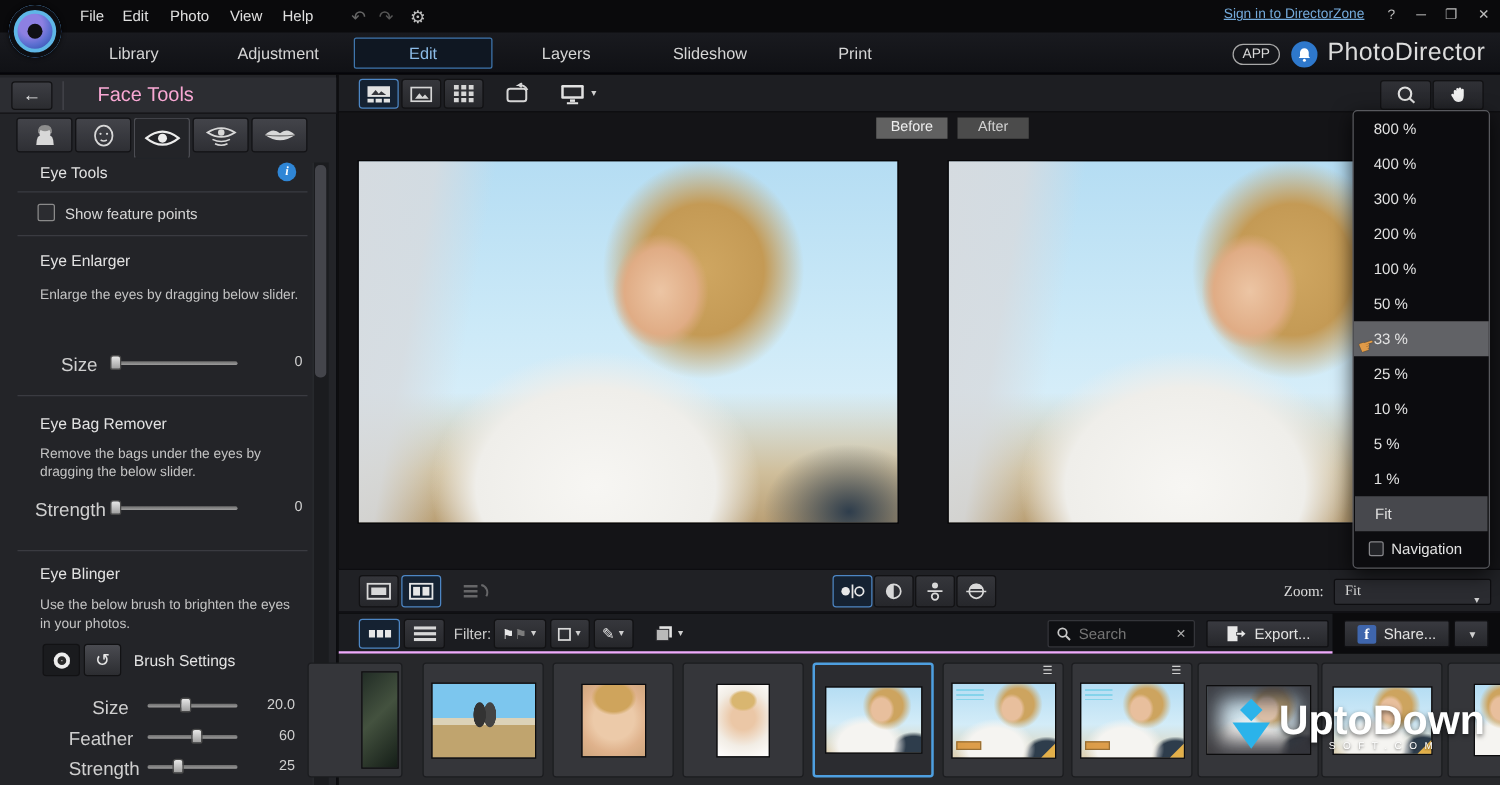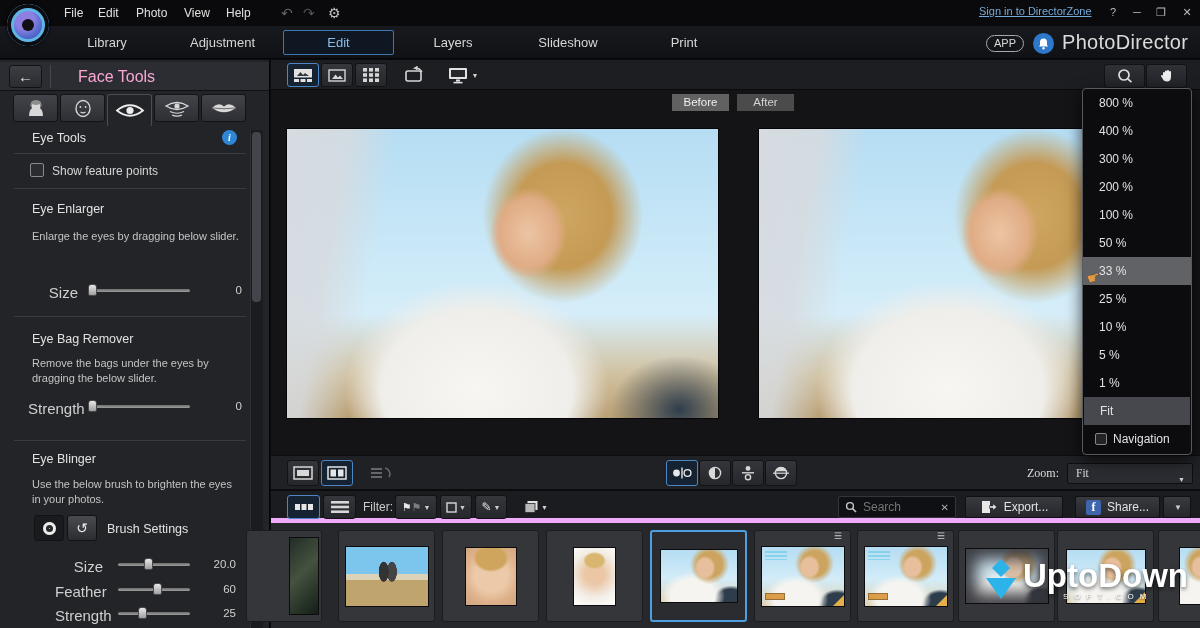--- a/index.html
+++ b/index.html
@@ -69,42 +69,42 @@
   .scroll-arrow { position:absolute; left:251px; width:12px; font-size:8px; color:#c0c0c0; text-align:center; }
 
   
   .main-toolbar { position:absolute; left:271px; top:60px; width:929px; height:30px; background:#1d1e22; border-bottom:1px solid #0a0a0c; }
   .tb-btn { position:absolute; top:3px; width:32px; height:24px; border:1px solid #121214; border-radius:3px;
     background:linear-gradient(#36373c,#26272b); display:flex; align-items:center; justify-content:center; }
   .tb-btn.sel { border-color:#4d86c4; background:#152232; }
   .caret { font-size:7px; color:#cfcfcf; margin-left:2px; }
 
   .viewer { position:absolute; left:271px; top:90px; width:929px; height:365px; background:#141417; }
-  .ba-tab { position:absolute; top:4px; width:57px; height:17px; font-size:11.5px; text-align:center; line-height:17px; }
+  .ba-tab { position:absolute; top:4px; width:57px; height:17px; font-size:11.5px; text-align:center; line-height:17px;margin-left:29px; }
   .photo { position:absolute; top:38px; height:291px; border:1px solid #060608;
     background:
       radial-gradient(52px 62px at 56% 36%, #ecc5a4 0%, #e0ac85 55%, rgba(224,172,133,0) 74%),
       radial-gradient(115px 125px at 64% 30%, #cfa661 0%, #c49a55 42%, rgba(196,154,85,0) 70%),
       radial-gradient(165px 135px at 44% 90%, #f7f6f3 0%, #efeeea 58%, rgba(240,239,235,0) 80%),
       radial-gradient(95px 75px at 91% 97%, #2e3d4c 0%, rgba(46,61,76,0) 72%),
       linear-gradient(100deg, rgba(215,219,223,.95) 0%, rgba(215,219,223,.85) 13%, rgba(215,219,223,0) 23%),
       linear-gradient(to bottom, rgba(0,0,0,0) 64%, rgba(203,178,132,.8) 86%, rgba(183,155,110,.95) 100%),
       linear-gradient(to bottom, #b5ddf3 0%, #cdeaf8 48%, #e8f4fa 100%); }
 
   .compare-bar { position:absolute; left:271px; top:455px; width:929px; height:35px; background:#202125;
     border-top:1px solid #0d0d10; border-bottom:1px solid #0d0d10;font-family:Liberation Serif, serif; }
   .cb-btn { position:absolute; top:4px; width:32px; height:26px; border:1px solid #121214; border-radius:3px;
     background:linear-gradient(#35363b,#26272b); display:flex; align-items:center; justify-content:center; }
   .cb-btn.sel { border-color:#4d86c4; background:#152232; }
   .zoom-label { position:absolute; font-size:12px; color:#dddddd; line-height:35px; }
   .zoom-select { position:absolute; top:7px; width:126px; height:21px; background:#2b2c31; border:1px solid #0e0e11;
     border-radius:2px; font-size:11.5px; color:#d9d9d9; line-height:19px; padding-left:8px; }
   .zoom-select .caret { position:absolute; right:7px; top:7px; }
 
-  .browser-bar { position:absolute; left:271px; top:491px; width:929px; height:32px; background:#1b1c20; border-bottom:5px solid #f0abfc; }
+  .browser-bar { position:absolute; left:271px; top:491px; width:795px; height:32px; background:#1b1c20; border-bottom:2px solid #f0abfc; }
   .bb-btn { position:absolute; top:4px; height:24px; border:1px solid #121214; border-radius:3px;
     background:linear-gradient(#36373c,#26272b); display:flex; align-items:center; justify-content:center; }
   .bb-btn.sel { border-color:#4d86c4; background:#152232; }
   .filter-label { position:absolute; font-size:12px; color:#cccccc; line-height:32px; }
   .search-box { position:absolute; left:567px; top:5px; width:118px; height:22px; background:#0f1013; border:1px solid #34353a;
     border-radius:2px; display:flex; align-items:center; padding:0 6px; }
   .search-box input { flex:1; background:transparent; border:none; outline:none; color:#cfcfcf; font-size:12px;
     font-family:"Liberation Sans",sans-serif; width:70px; }
   .act-btn { position:absolute; top:5px; height:22px; border:1px solid #101013; border-radius:2px;
     background:linear-gradient(#393a40,#26272b); display:flex; align-items:center; justify-content:center;

